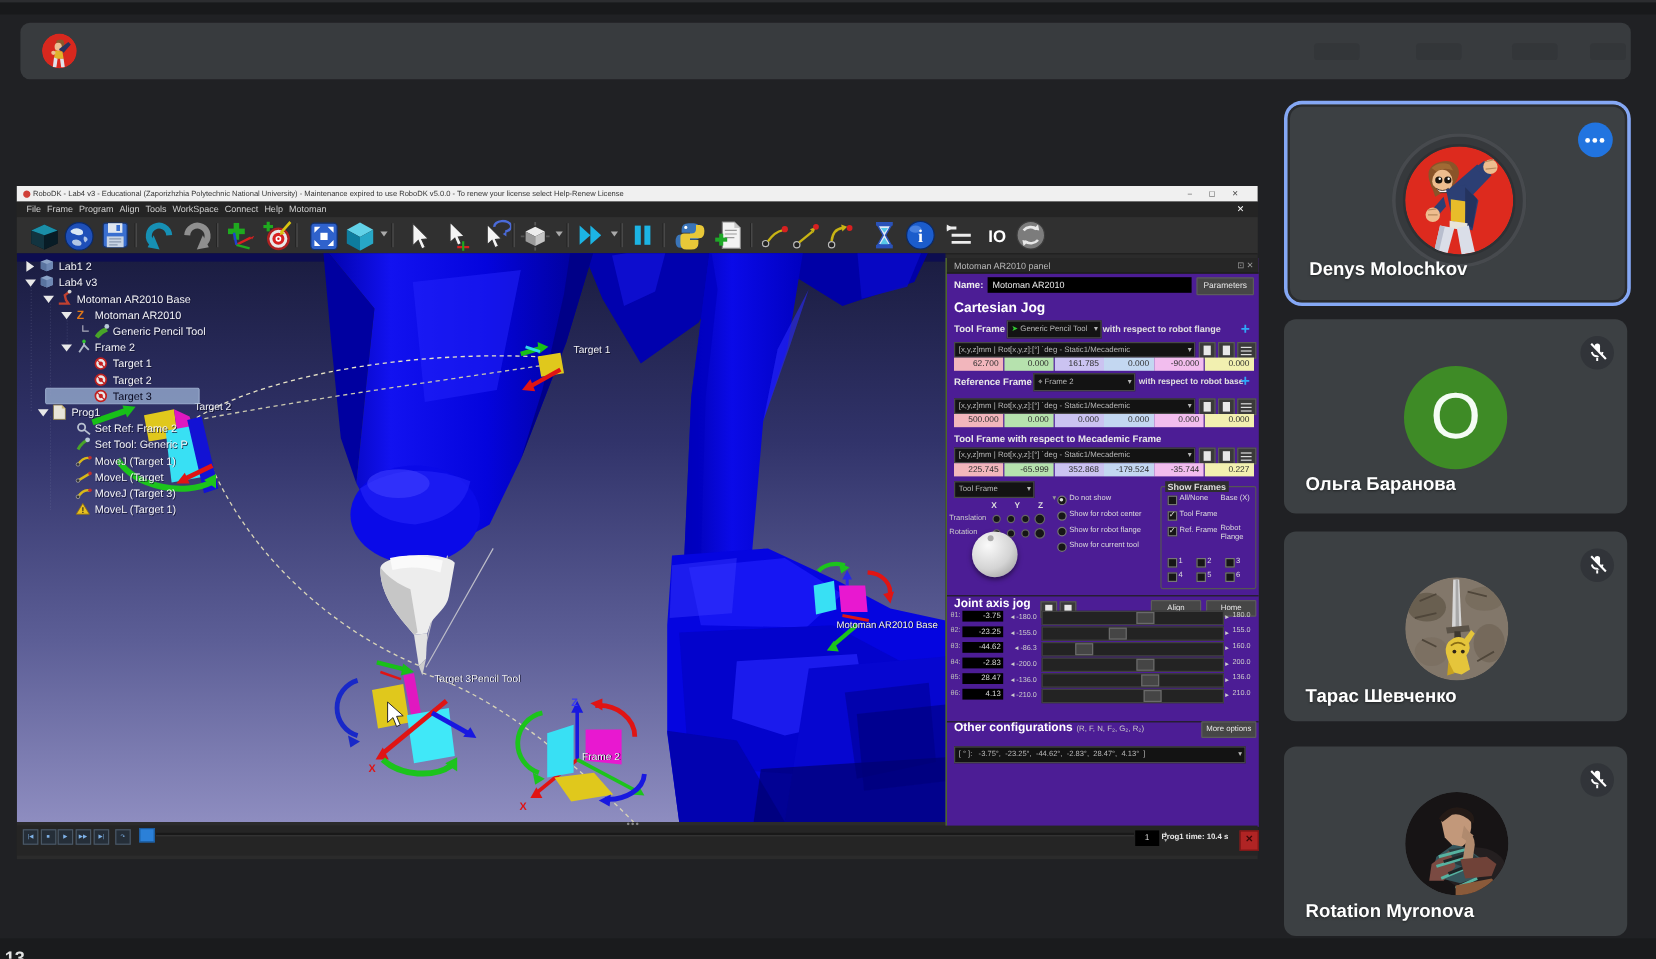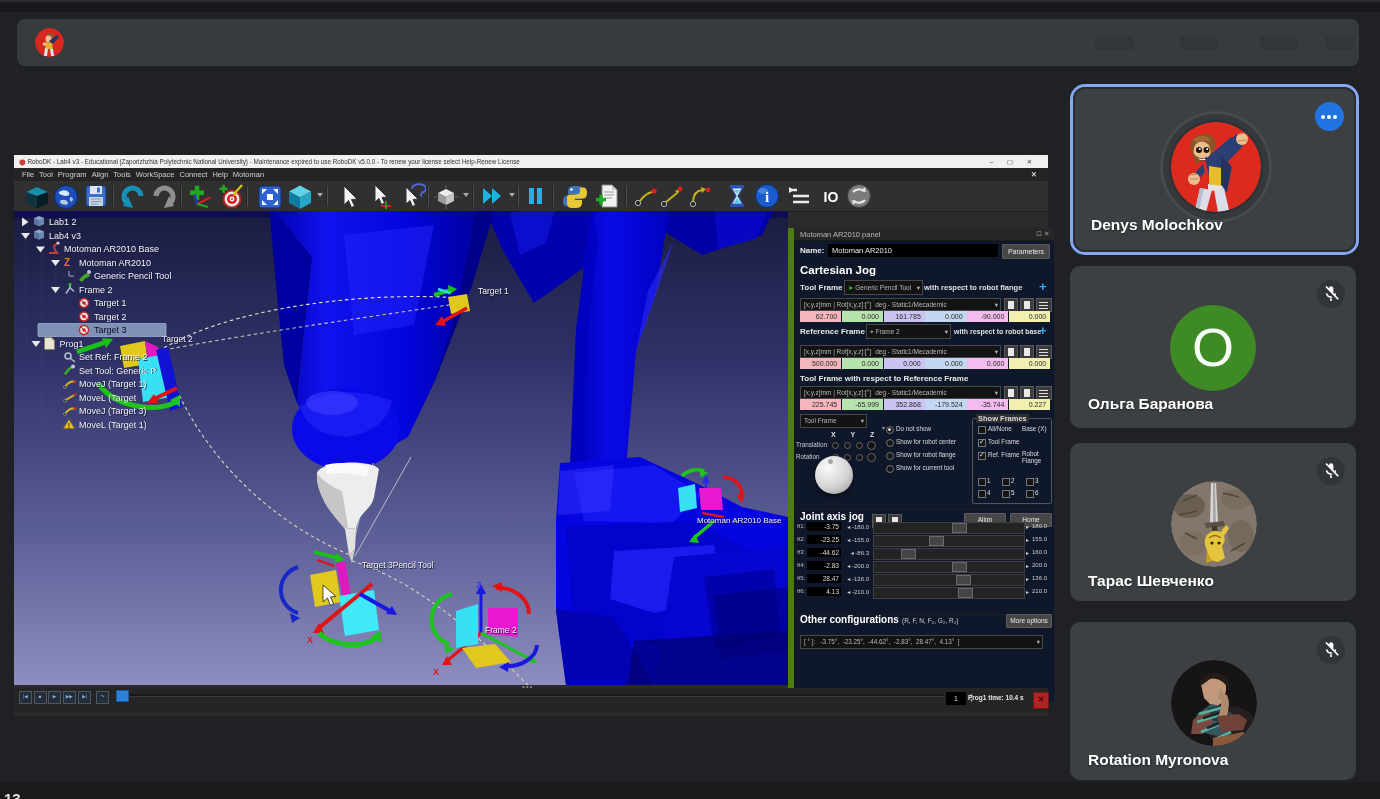--- a/index.html
+++ b/index.html
@@ -8,21 +8,21 @@
 #topbar .nm{position:absolute;left:66px;top:13px;color:#e9eaed;font-size:17px;font-weight:bold;letter-spacing:.2px;opacity:.999}
 .ghost{position:absolute;top:17px;width:38px;height:14px;background:#333639;border-radius:3px}
 #win{left:14px;top:155px;width:1034px;height:561px;background:#2b2b2b}
 #titlebar{position:absolute;left:0;top:0;width:100%;height:13px;background:#f0f0f0;color:#333;font-size:6.3px;line-height:13px;white-space:nowrap}
 #menubar{position:absolute;left:0;top:13px;width:100%;height:13px;background:#242424;color:#d0d0d0;font-size:7.5px;line-height:13px}
 #menubar span{margin-right:5px}
 #toolbar{position:absolute;left:0;top:26px;width:100%;height:30px;background:#303030;border-bottom:1px solid #1e1e1e}
 #toolbar svg{position:absolute;top:2px}
 .tsep{position:absolute;top:5px;width:1px;height:20px;background:#4f4f4f;box-shadow:-1px 0 0 #242424}
 #vp{position:absolute;left:0;top:56px;width:774px;height:474px}
-#panel{position:absolute;left:774px;top:73px;width:260px;height:474px;background:#0f172a;border-left:6px solid #4d7c0f;font-size:8px;color:#ddd;overflow:hidden}
+#panel{position:absolute;left:774px;top:60px;width:260px;height:474px;background:#4c1d95;border-left:1px solid #4d7c0f;font-size:8px;color:#ddd;overflow:hidden}
 #panel .combo{position:absolute;background:#131313;border:1px solid #484848;color:#b8b8b8;font-size:6.5px;line-height:11px;white-space:nowrap;overflow:hidden}
 #panel .cell{position:absolute;height:11px;color:#2a2a2a;font-size:7px;line-height:11px;text-align:right}
 #panel .btn{position:absolute;background:#464646;border:1px solid #5c5c5c;color:#e8e8e8;text-align:center;border-radius:1px}
 #panel .grp{position:absolute;border:1px solid #555;border-radius:2px}
 #panel .gt{position:absolute;top:-5px;left:3px;background:#2e2e2e;padding:0 2px;font-weight:bold;font-size:7.5px}
 #panel .chk{position:absolute;width:6px;height:6px;background:#161616;border:1px solid #777}
 #panel .ck:after{content:"✓";position:absolute;left:0;top:-2px;color:#ddd;font-size:7px}
 #playbar{position:absolute;left:0;top:533px;width:100%;height:25px;background:#252525}
 .tile{position:absolute;left:1070px;width:286px;background:#3c4043;border-radius:10px}
 .tname{position:absolute;left:18px;top:129px;color:#fff;font-size:15.5px;font-weight:bold;text-shadow:0 1px 2px rgba(0,0,0,.5);opacity:.999}
@@ -51,21 +51,21 @@
       </g>
     </svg>
   <div class="ghost" style="left:1078px"></div>
   <div class="ghost" style="left:1163px"></div>
   <div class="ghost" style="left:1243px"></div>
   <div class="ghost" style="left:1308px;width:30px"></div>
 </div>
 
 <div class="abs" id="win">
   <div id="titlebar"><span style="color:#d04038;margin-left:5px;font-size:6px">⬤</span> RoboDK - Lab4 v3 - Educational (Zaporizhzhia Polytechnic National University) - Maintenance expired to use RoboDK v5.0.0 - To renew your license select Help-Renew License<span style="position:absolute;right:10px;color:#444;letter-spacing:6px">–  ▢ ✕</span></div>
-  <div id="menubar"><span style="margin-left:8px">File</span><span>Tool</span><span>Program</span><span>Align</span><span>Tools</span><span>WorkSpace</span><span>Connect</span><span>Help</span><span>Motoman</span><span style="position:absolute;right:6px;color:#fff">✕</span></div>
+  <div id="menubar"><span style="margin-left:8px">File</span><span>Frame</span><span>Program</span><span>Align</span><span>Tools</span><span>WorkSpace</span><span>Connect</span><span>Help</span><span>Motoman</span><span style="position:absolute;right:6px;color:#fff">✕</span></div>
   <div id="toolbar">
       <svg style="left:9px" width="28" height="26" viewBox="0 0 28 26">
         <path d="M3 9 L14 4 L25 9 L25 20 L14 25 L3 20 Z" fill="#061018"></path>
         <path d="M3 9 L14 13 L14 25 L3 20Z" fill="#123440"></path>
         <path d="M14 13 L25 9 L25 20 L14 25Z" fill="#081c26"></path>
         <path d="M3 9 L14 4 L25 9 L14 13Z" fill="#1a8ea8"></path>
       </svg>
       <svg style="left:38px" width="28" height="26" viewBox="0 0 28 26">
         <circle cx="14" cy="14" r="11.5" fill="#1e4fb8"></circle>
         <circle cx="14" cy="14" r="11.5" fill="none" stroke="#0a2a6a" stroke-width="1"></circle>
@@ -504,21 +504,21 @@
       </div>
       <div class="cell" style="position:absolute;left:131.4px;top:130px;width:41.2px;background:#c3d7f1;padding-right:0">
         <span style="display:block;margin-right:4px">0.000</span>
       </div>
       <div class="cell" style="position:absolute;left:173.2px;top:130px;width:41.2px;background:#f2bdee;padding-right:0">
         <span style="display:block;margin-right:4px">0.000</span>
       </div>
       <div class="cell" style="position:absolute;left:215.0px;top:130px;width:41.2px;background:#f2f0b0;padding-right:0">
         <span style="display:block;margin-right:4px">0.000</span>
       </div>
-      <div class="" style="position:absolute;left:6px;top:146px;font-size:8px;font-weight:bold;color:#e8e8e8">Tool Frame with respect to Reference Frame</div>
+      <div class="" style="position:absolute;left:6px;top:146px;font-size:8px;font-weight:bold;color:#e8e8e8">Tool Frame with respect to Mecademic Frame</div>
       <div class="combo" style="position:absolute;left:6px;top:158px;width:196px;height:11px;padding-left:3px">[x,y,z]mm | Rot[x,y,z]:[°] ˙deg - Static1/Mecademic<span style="float:right;margin-right:2px">▾</span></div>
       <div class="" style="position:absolute;left:210px;top:158px;width:12px;height:12px;background:#3a3a3a;border:1px solid #5a5a5a">
         <div style="position:absolute;left:2.5px;top:1.5px;width:6px;height:8px;background:#e8e8e8"></div>
       </div>
       <div class="" style="position:absolute;left:226px;top:158px;width:12px;height:12px;background:#3a3a3a;border:1px solid #5a5a5a">
         <div style="position:absolute;left:2.5px;top:1.5px;width:6px;height:8px;background:#e8e8e8"></div>
       </div>
       <div class="" style="position:absolute;left:242px;top:158px;width:14px;height:12px;background:#3a3a3a;border:1px solid #5a5a5a">
         <div style="position:absolute;left:2px;top:2.5px;width:9px;height:1.4px;background:#ddd;box-shadow:0 3px 0 #ddd,0 6px 0 #ddd"></div>
       </div>

